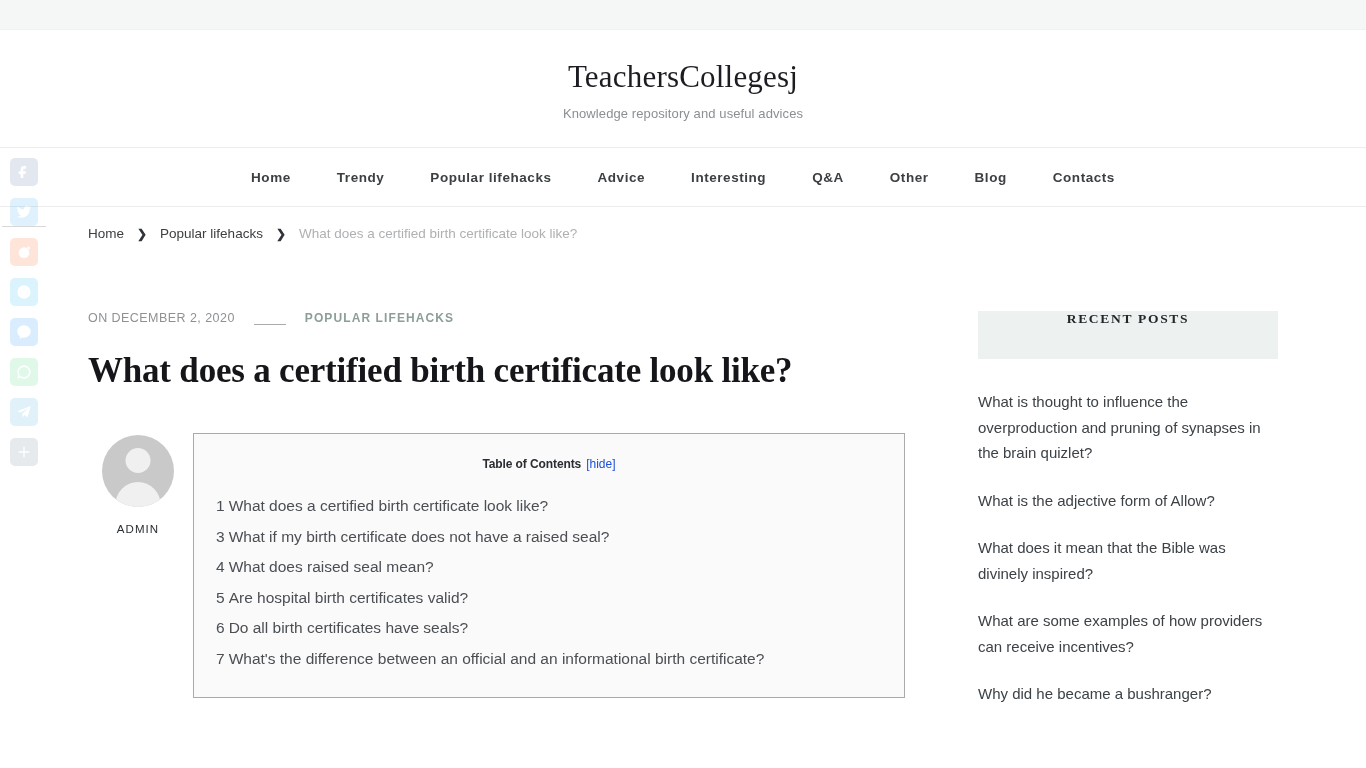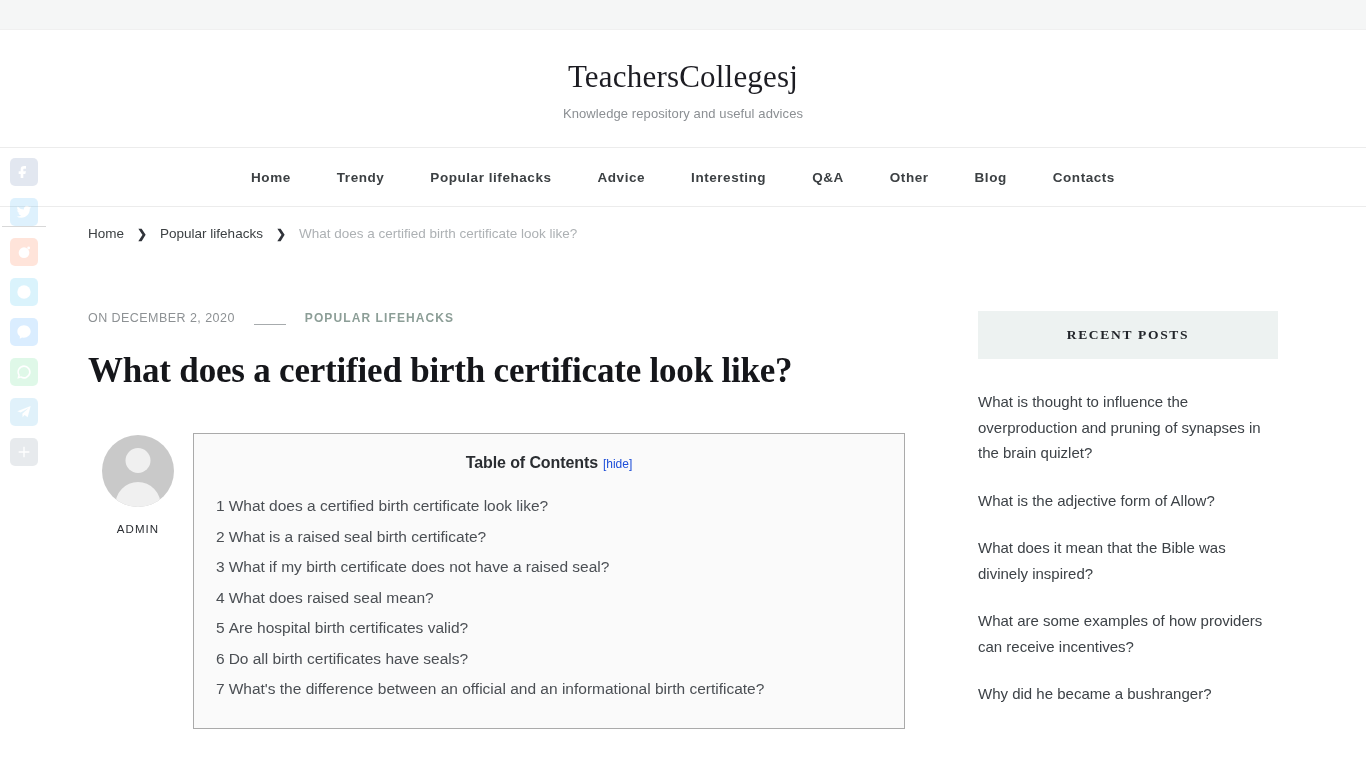--- a/index.html
+++ b/index.html
@@ -186,21 +186,21 @@
     background: #fafafa;
     padding: 17px 11px 20px;
     width: 712px;
   }
   .toc-header {
     text-align: center;
     margin-bottom: 22px;
     padding-top: 3px;
   }
   .toc-title {
-    font-size: 16px;
+    font-size: 12px;
     font-weight: 700;
     color: #2a2d31;
     letter-spacing: -0.1px;
   }
   .toc-toggle {
     font-size: 12px;
     color: #1d4ed8;
     margin-left: 5px;
     text-decoration: none;
     cursor: pointer;
@@ -213,21 +213,20 @@
     text-decoration: none;
     line-height: 1.55;
   }
   .toc-num { margin-right: 4px; }
 
   
   .widget-title-box {
     background: #edf2f1;
     height: 48px;
     display: flex;
-    align-items: center;
     justify-content: center;
     margin-bottom: 30px;
   }
   .widget-title {
     font-family: "Liberation Serif", serif;
     font-size: 13.5px;
     font-weight: 700;
     color: #22252a;
     letter-spacing: 1.7px;
     text-transform: uppercase;
@@ -390,21 +389,20 @@
         <div class="author-name">ADMIN</div>
       </div>
 
       <div class="toc-col">
         <div class="toc">
           <div class="toc-header">
             <span class="toc-title">Table of Contents</span><a class="toc-toggle" href="#">[hide]</a>
           </div>
           <ul class="toc-list">
             <li><a class="toc-link" href="#"><span class="toc-num">1</span><span>What does a certified birth certificate look like?</span></a></li>
-            <li><a class="toc-link" href="#"><span class="toc-num">2</span><span>What is a raised seal birth certificate?</span></a></li>
             <li><a class="toc-link" href="#"><span class="toc-num">3</span><span>What if my birth certificate does not have a raised seal?</span></a></li>
             <li><a class="toc-link" href="#"><span class="toc-num">4</span><span>What does raised seal mean?</span></a></li>
             <li><a class="toc-link" href="#"><span class="toc-num">5</span><span>Are hospital birth certificates valid?</span></a></li>
             <li><a class="toc-link" href="#"><span class="toc-num">6</span><span>Do all birth certificates have seals?</span></a></li>
             <li><a class="toc-link" href="#"><span class="toc-num">7</span><span>What's the difference between an official and an informational birth certificate?</span></a></li>
           </ul>
         </div>
       </div>
 
     </div>

